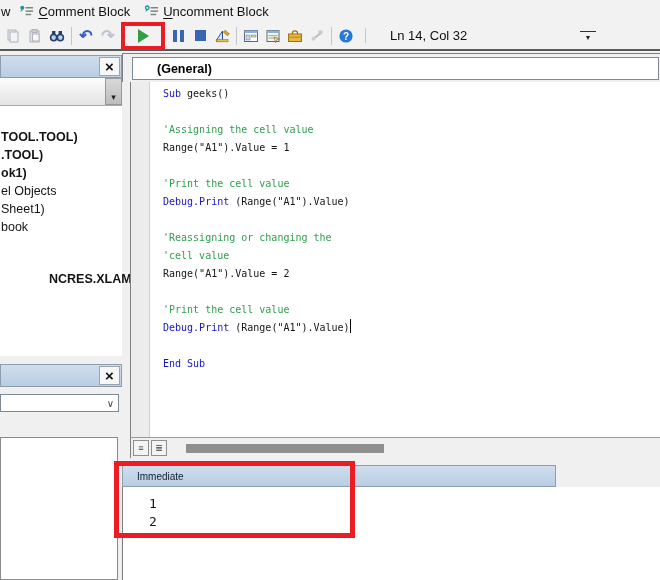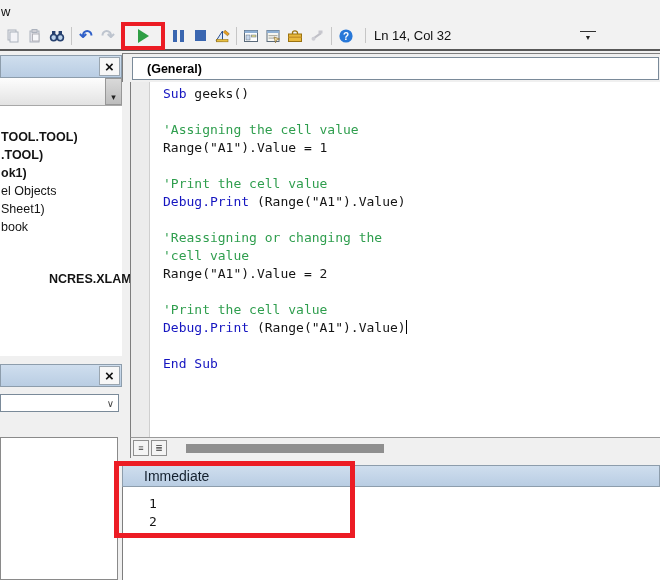--- a/index.html
+++ b/index.html
@@ -24,21 +24,21 @@
   .tb-sep{ width:1px; height:18px; background:#c6c6c6; margin:0 3px; }
   .glyph-undo{ font-size:16px; font-weight:bold; color:#3060c8; }
   .glyph-redo{ font-size:16px; font-weight:bold; color:#b4bcc8; }
   .run-redbox{ display:flex; align-items:center; justify-content:center;
                border:4px solid var(--red); padding:1px 7px; margin:0 2px; height:28px; }
   .play-shape{ width:0; height:0; border-top:7px solid transparent; border-bottom:7px solid transparent;
                border-left:11px solid var(--run-green); }
   .pause-shape{ display:flex; gap:3px; }
   .pause-shape i{ display:block; width:4px; height:12px; background:var(--debug-blue); }
   .stop-shape{ width:11px; height:11px; background:var(--debug-blue); }
-  .ln-status{ margin-left:8px; padding-left:8px; border-left:1px solid #c6c6c6; color:#101010; }
+  .ln-status{ margin-left:8px; padding-left:24px; border-left:1px solid #c6c6c6; color:#101010; }
   .tb-overflow{ margin-left:auto; margin-right:64px; width:16px; text-align:center;
                 font-size:7px; color:#202020; border-top:1px solid #303030; padding-top:2px; }
 
   
   .panel-titlebar{ position:absolute; left:0; width:122px; height:23px;
       background:linear-gradient(180deg,var(--hdr-top),var(--hdr-bot));
       border:1px solid #8d9dac; display:flex; align-items:center; justify-content:flex-end; }
   .close-btn{ width:21px; height:19px; margin-right:1px; background:#f7f7f7; border:1px solid #9aa5af;
               display:flex; align-items:center; justify-content:center;
               font-size:15px; font-weight:bold; color:#111; line-height:1; }
@@ -54,62 +54,86 @@
   .prop-combo{ position:absolute; left:0; top:394px; width:119px; height:18px; background:#fff;
       border:1px solid #7a8a99; display:flex; align-items:center; justify-content:flex-end;
       font-size:10px; color:#444; padding-right:4px; }
   .prop-whitebox{ position:absolute; left:0; top:437px; width:118px; height:143px;
       background:#fff; border:1px solid #8a8a8a; }
 
   
   .general-row{ position:absolute; left:122px; top:53px; width:538px; height:29px;
       background:#f0f0f0; border-left:1px solid #7e7e7e; border-top:1px solid #7e7e7e; }
   .general-combo{ position:absolute; left:9px; top:3px; width:527px; height:23px; background:#fff;
-      border:1px solid #7a8a99; display:flex; align-items:center; padding-left:14px;
+      border:1px solid #7a8a99; display:flex; align-items:center; padding-left:24px;
       font-weight:bold; font-size:12.5px; color:#000; }
   .code-area{ position:absolute; left:130px; top:82px; width:530px; height:355px; background:#fff;
       border-left:1px solid #7e7e7e; }
   .code-margin{ position:absolute; left:0; top:0; width:19px; height:355px; background:#ececec;
       border-right:1px solid #cfcfcf; }
   .code-text{ position:absolute; left:32px; top:3px;
-      font-family:"DejaVu Sans Mono","Liberation Mono",monospace; font-size:13px; line-height:18px;
+      font-family:"DejaVu Sans Mono","Liberation Mono",monospace; font-size:10px; line-height:18px;
       white-space:pre; }
   .code-line{ height:18px; }
   .kw{ color:var(--kw); } .cm{ color:var(--cm); } .tx{ color:#151515; }
   .cursor{ display:inline-block; width:1px; height:14px; background:#000; vertical-align:-2px; }
   .code-scrollrow{ position:absolute; left:130px; top:437px; width:530px; height:21px;
       background:#f0f0f0; border-left:1px solid #7e7e7e; border-top:1px solid #9a9a9a;
       display:flex; align-items:center; }
   .view-btn{ width:16px; height:16px; border:1px solid #8f8f8f; background:#f4f4f4; margin-left:2px;
       font-size:9px; display:flex; align-items:center; justify-content:center; color:#333; }
   .hthumb{ position:absolute; left:55px; top:6px; width:198px; height:9px; background:#8f8f8f; }
 
   
   .immediate{ position:absolute; left:122px; top:462px; width:538px; height:118px; }
-  .imm-titlebar{ position:absolute; left:0; top:3px; width:538px; height:22px;
+  .imm-titlebar{ position:absolute; left:0; top:3px; width:434px; height:22px;
       background:linear-gradient(180deg,var(--hdr-top),var(--hdr-bot));
-      border:1px solid #8d9dac; display:flex; align-items:center; padding-left:21px;
-      font-size:14px; color:#13202e; }
+      border:1px solid #8d9dac; display:flex; align-items:center; padding-left:14px;
+      font-size:10px; color:#13202e; }
   .imm-content{ position:absolute; left:0; top:25px; width:538px; height:93px; background:#fff;
       border-left:1px solid #7e7e7e; padding:8px 0 0 26px;
       font-family:"DejaVu Sans Mono","Liberation Mono",monospace; font-size:13px; line-height:18px;
       color:#151515; }
 
   
   .imm-redbox{ position:absolute; left:114px; top:461px; width:241px; height:77px;
       border:5px solid var(--red); pointer-events:none; }
 </style>
 </head>
 <body>
 
 <div id="screen">
 
   <div class="menubar">
     <span class="menu-partial">w</span>
     <span id="menu-toolbtns" style="display:flex;">
+        <span class="menu-toolbtn">
+          <span style="display: flex;">
+            <svg viewBox="0 0 16 16">
+              <circle cx="3.5" cy="4" r="2.2" fill="#18989a"></circle>
+              <path d="M2.4 5.6 L1.4 8.4 L4.2 6.4 Z" fill="#18989a"></path>
+              <rect x="7" y="3.2" width="8" height="1.6" fill="#838383"></rect>
+              <rect x="7" y="6.8" width="8" height="1.6" fill="#838383"></rect>
+              <rect x="7" y="10.4" width="6" height="1.6" fill="#838383"></rect>
+            </svg>
+          </span>
+          <span><u>C</u>omment Block</span>
+        </span>
+        <span class="menu-toolbtn">
+          <span style="display: flex;">
+            <svg viewBox="0 0 16 16">
+              <circle cx="3.5" cy="4" r="1.9" fill="none" stroke="#18989a" stroke-width="1.4"></circle>
+              <path d="M2.4 5.6 L1.4 8.4 L4.2 6.4 Z" fill="#18989a"></path>
+              <rect x="7" y="3.2" width="8" height="1.6" fill="#838383"></rect>
+              <rect x="7" y="6.8" width="8" height="1.6" fill="#838383"></rect>
+              <rect x="7" y="10.4" width="6" height="1.6" fill="#838383"></rect>
+            </svg>
+          </span>
+          <span><u>U</u>ncomment Block</span>
+        </span>
       </span>
   </div>
 
   <div class="toolbar">
     <span id="tb-icons" style="display:flex;align-items:center;">
         <span class="tbicon" style="opacity: 0.85;">
           <svg viewBox="0 0 16 16">
             <rect x="3" y="2" width="8" height="10" fill="#e8e8ec" stroke="#a0a8b4"></rect>
             <rect x="5" y="4" width="8" height="10" fill="#f4f4f8" stroke="#a0a8b4"></rect>
           </svg>

